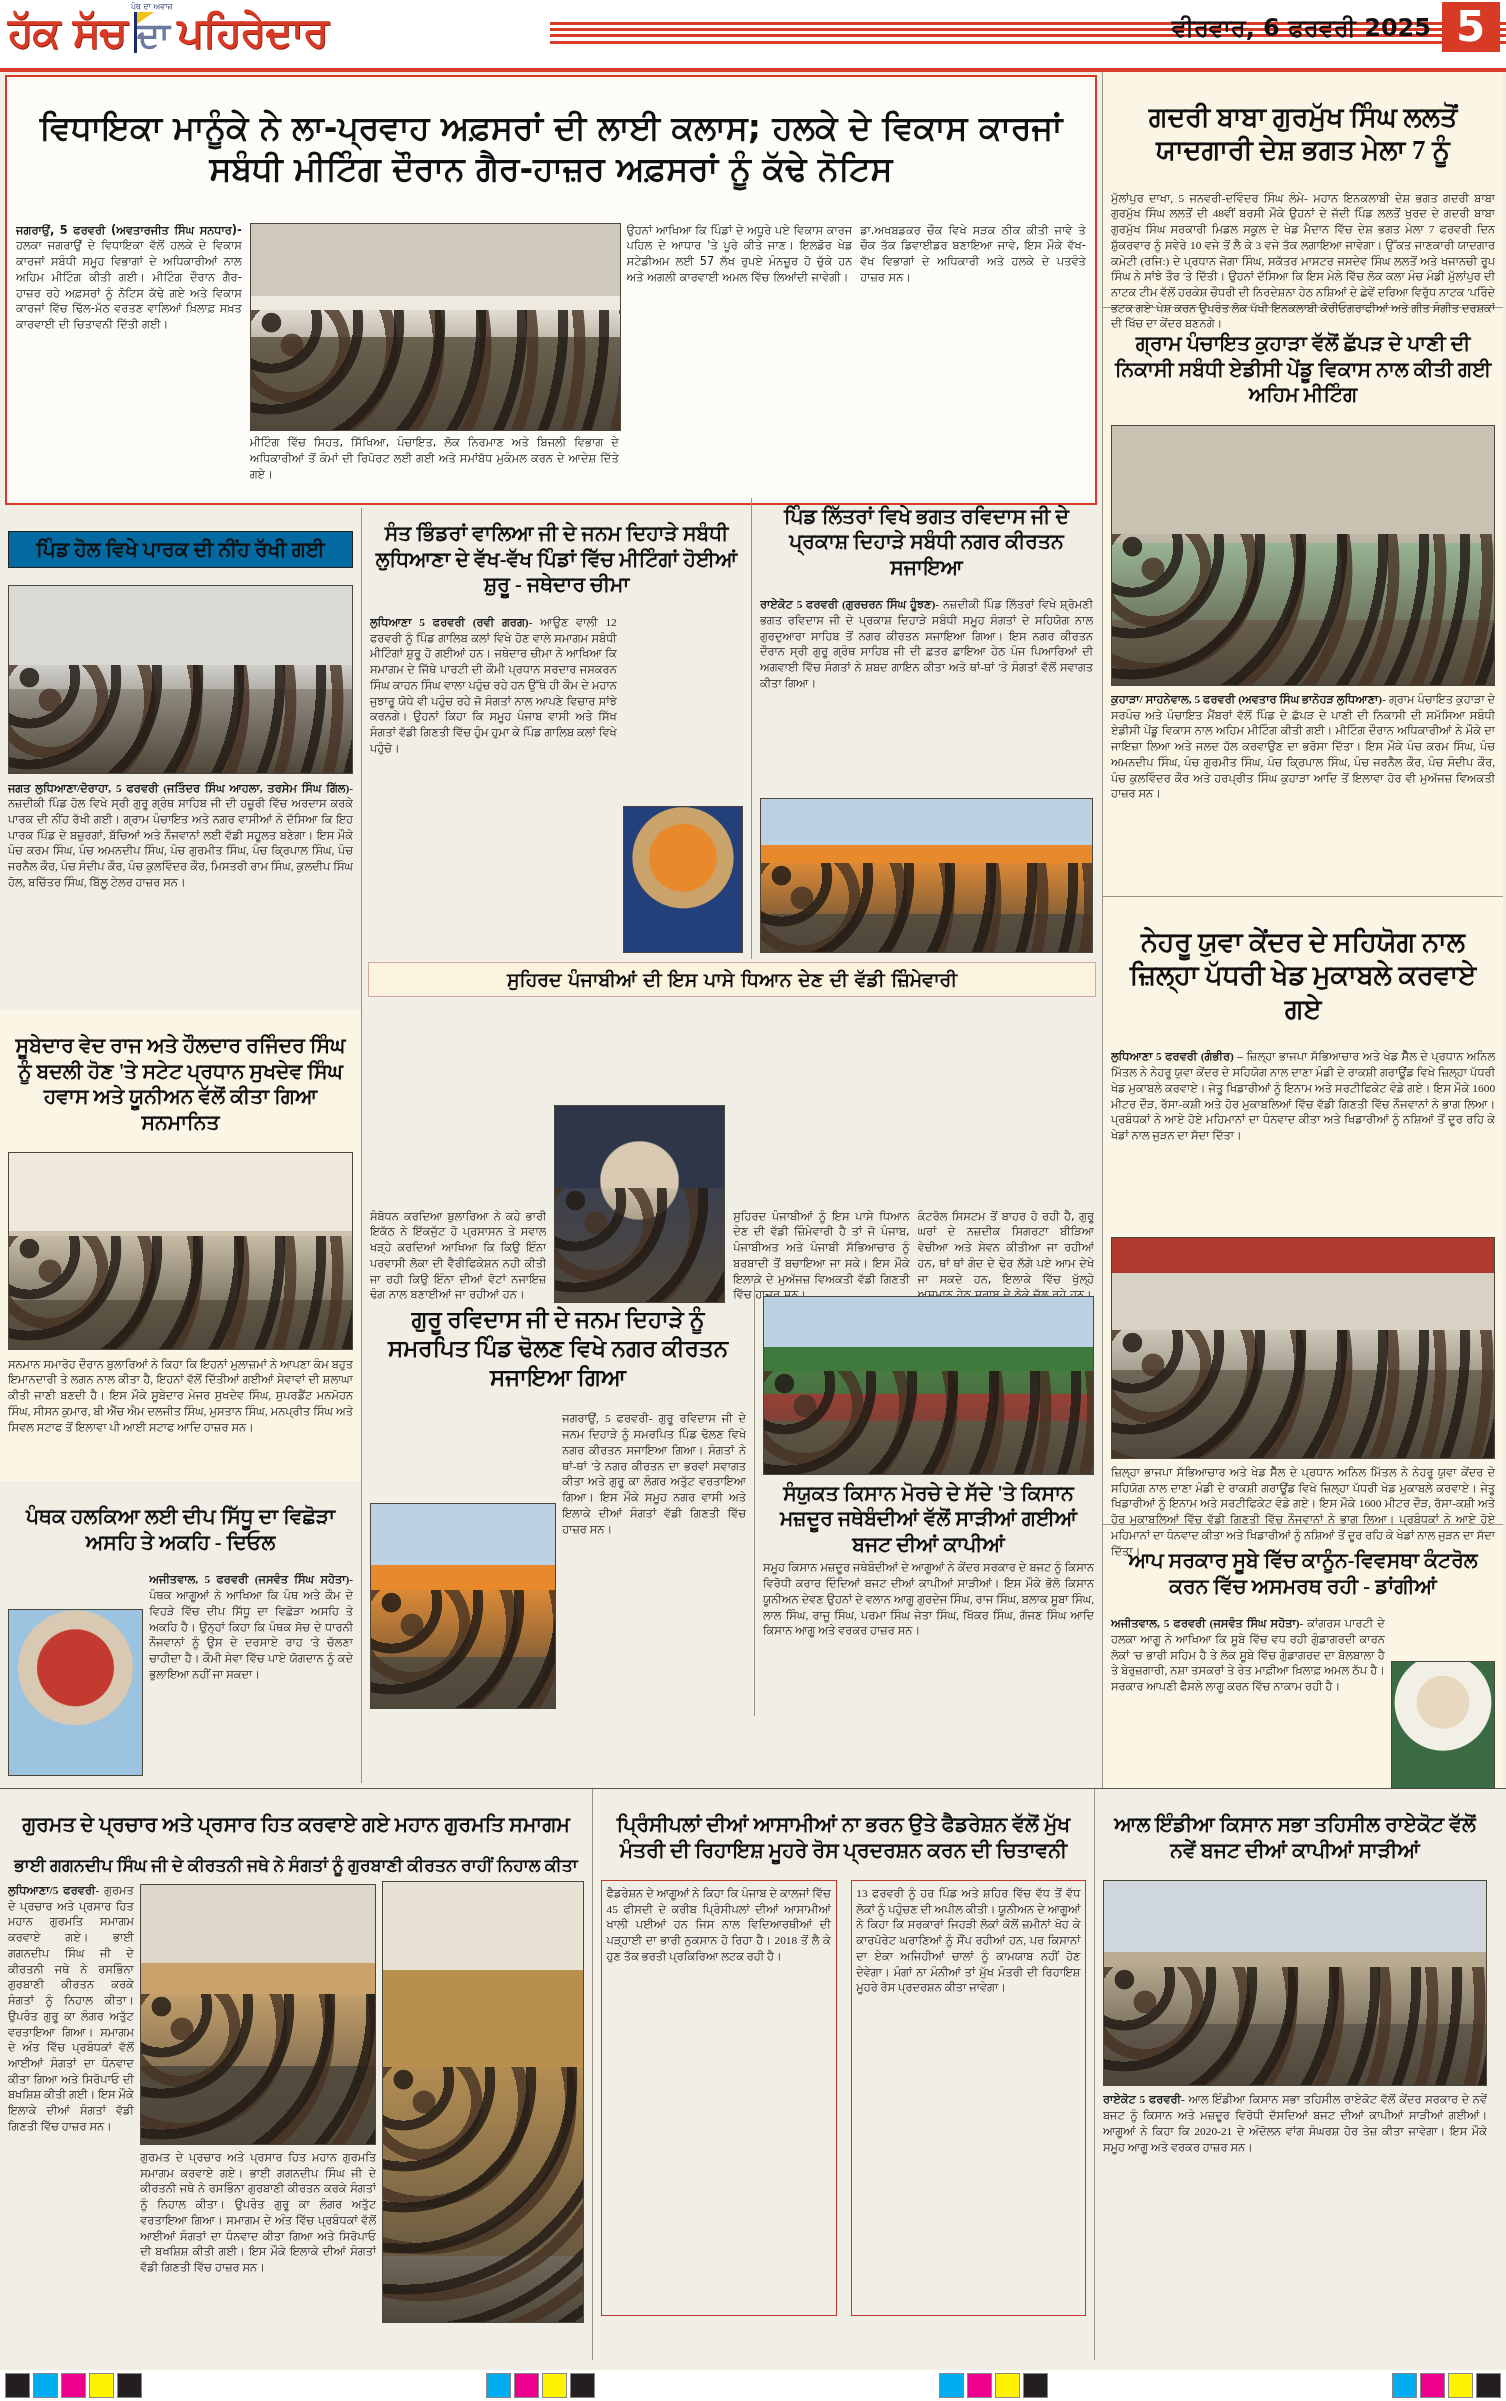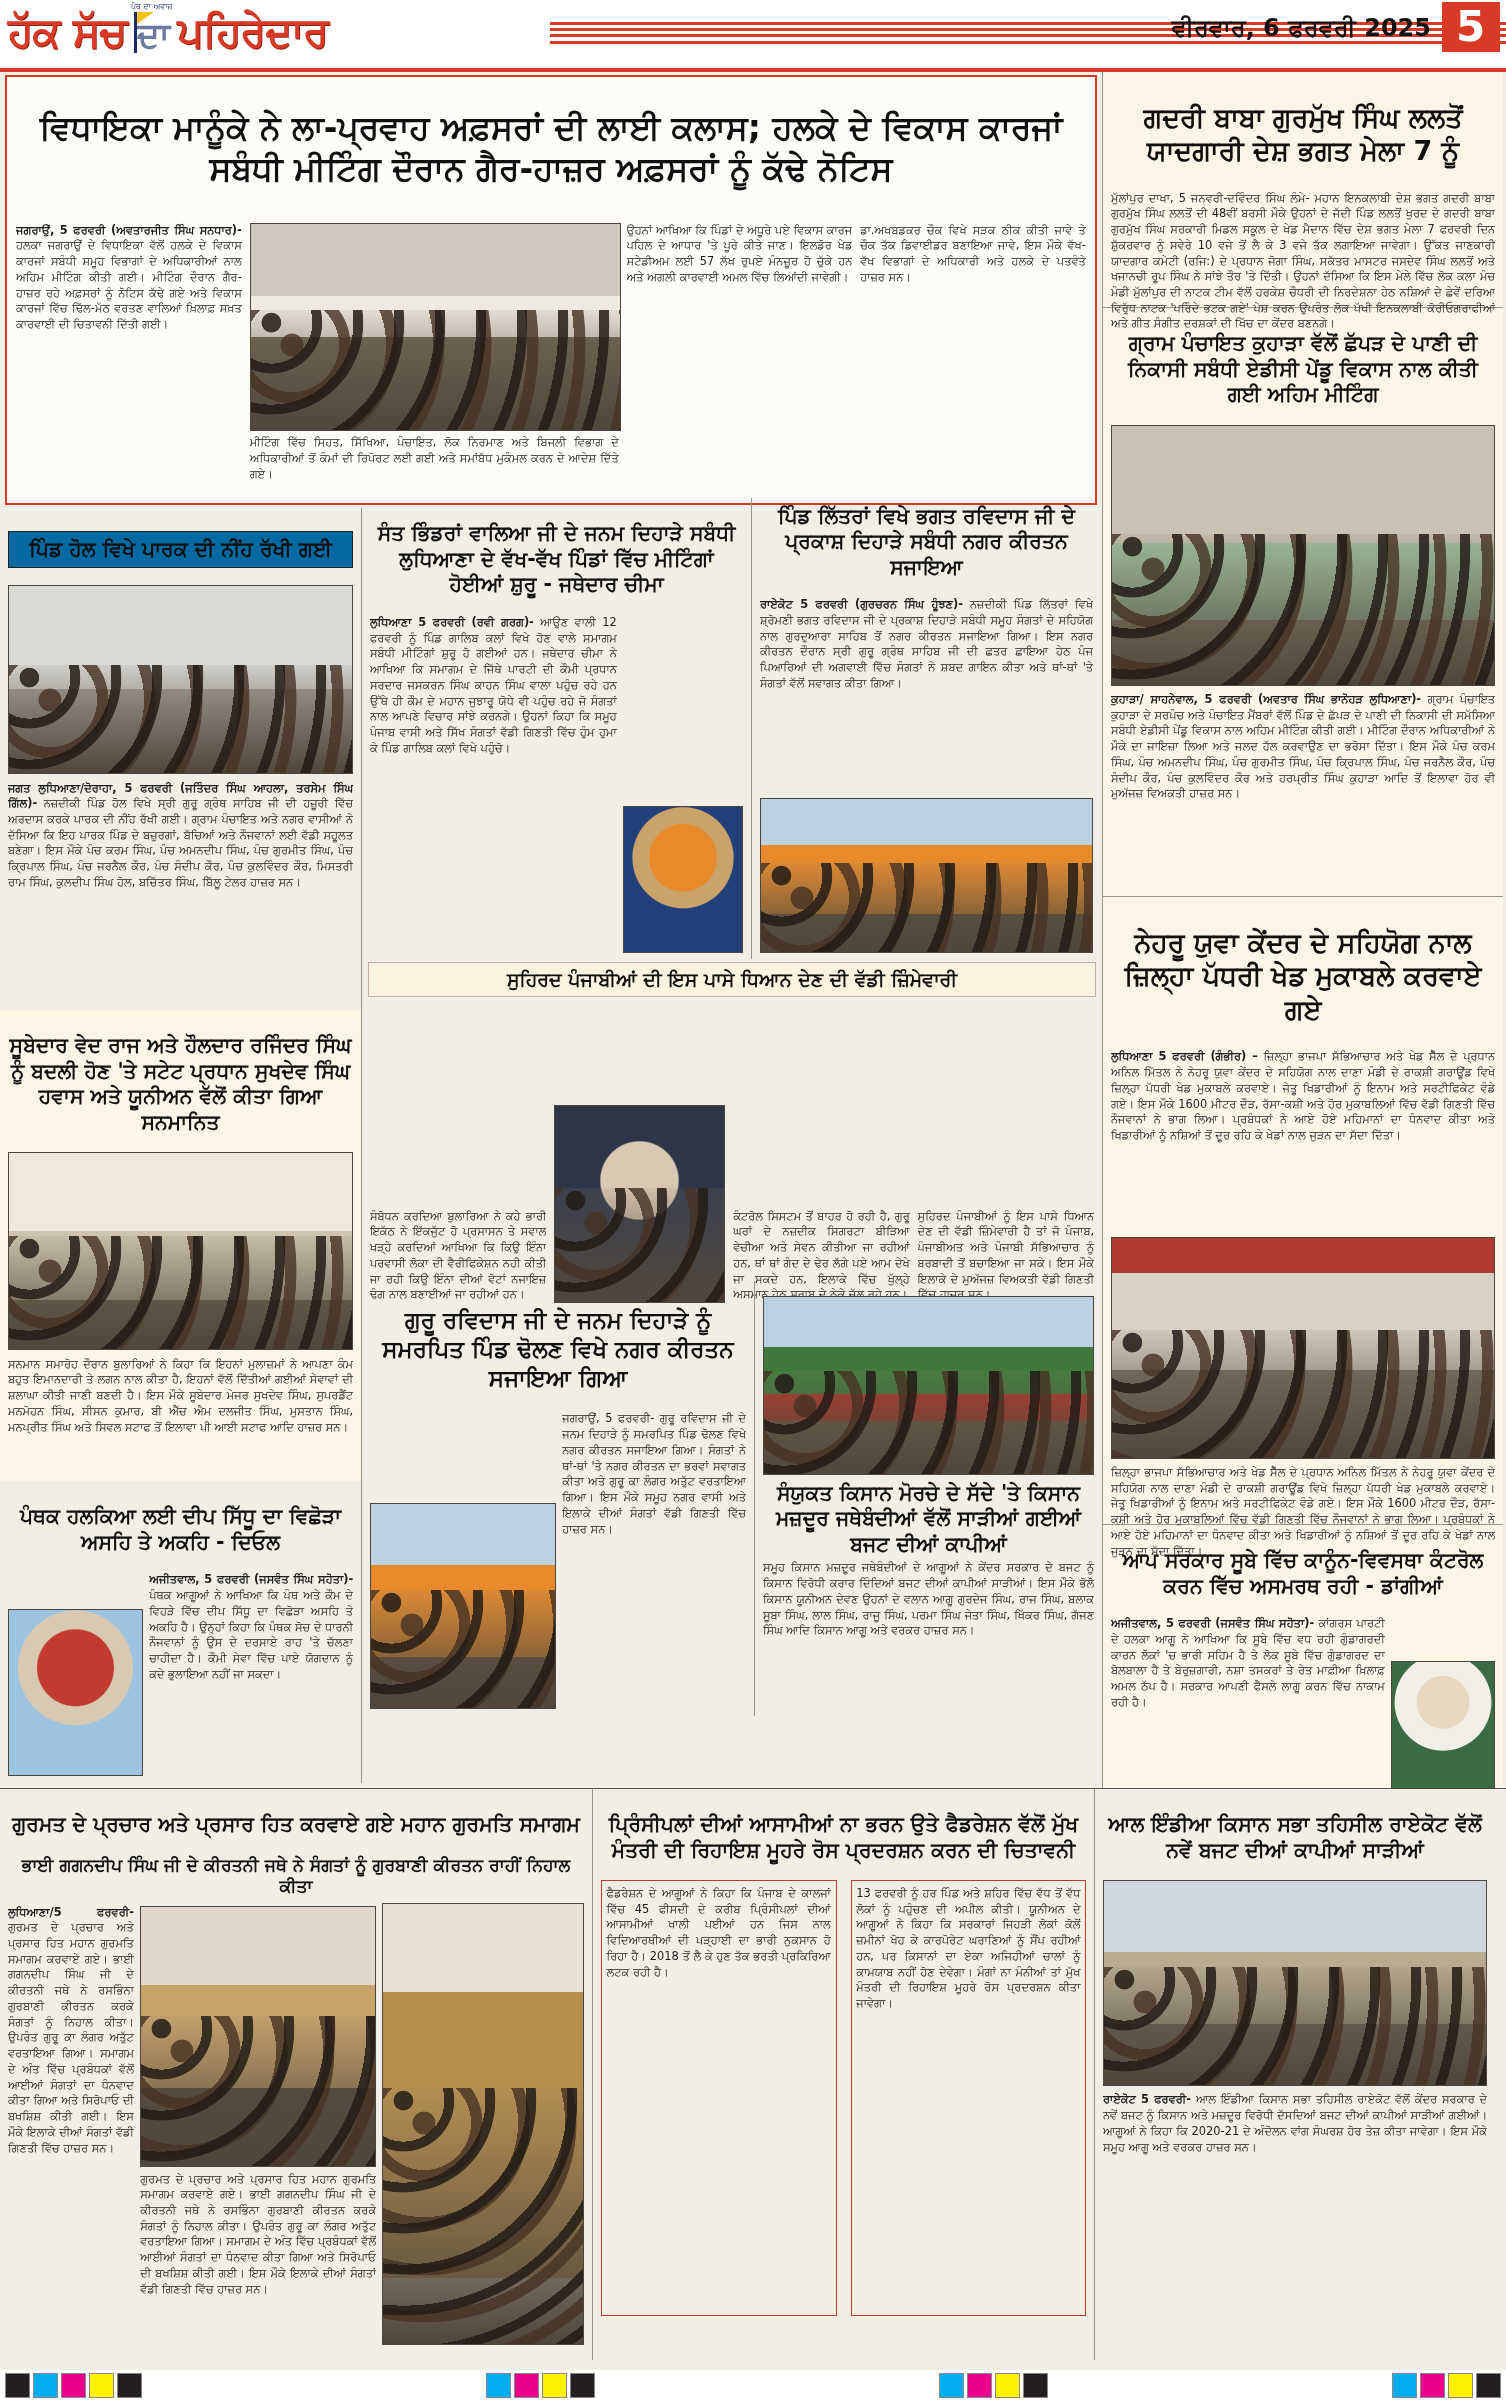--- a/index.html
+++ b/index.html
@@ -21,21 +21,21 @@
           font-size:42px;font-weight:bold;display:flex;align-items:center;justify-content:center;}
   .mast-bottomrule{position:absolute;left:0;right:0;bottom:0;height:3.9px;background:#d93a26;}
   
   .row{display:flex;align-items:flex-end;}
   .headline{font-weight:bold;color:#101010;text-align:center;line-height:1.25;}
   .hbox{background:#0369a1;border:1.6px solid #222;padding:4.7px 6.3px;text-align:center;}
   .body-txt{font-size:11.4px;line-height:1.38;color:#1c1c1c;text-align:justify;overflow:hidden;}
   .dateline{font-weight:bold;}
   .cream{background:#fbf5e6;}
   .sep-r{border-right:0.8px solid #9a9484;}
-  .pad{padding:6.3px 7.9px;}
+  .pad{padding:6.3px 7.9px;font-family:Liberation Serif, serif;}
   
   .photo{position:relative;border:0.8px solid #4a463c;overflow:hidden;background:#b9b2a0;}
   .crowd::after{content:"";position:absolute;left:0;right:0;bottom:0;height:58%;
     background:
       repeating-radial-gradient(circle at 20.4px 12.6px, rgba(35,28,22,.85) 0 9.4px, rgba(35,28,22,0) 10.2px 41px),
       repeating-radial-gradient(circle at 41px 35px, rgba(70,50,35,.8) 0 11px, rgba(70,50,35,0) 11.8px 47px),
       linear-gradient(#8d857322,#4f473a);}
   .ph-meeting{background:linear-gradient(#cfc9bd 0 35%,#efeae0 35% 55%,#6f6552 55%);}
   .ph-building{background:linear-gradient(#c9c2b2 0 45%,#9fc3a0 45% 75%,#8a7f68 75%);}
   .ph-fog{background:linear-gradient(#d9d9d6 0 55%,#a8a49a 55%);}
@@ -183,22 +183,22 @@
               </div>
               <div class="photo crowd ph-saffron" style="height:153px;margin-top:4.7px"></div>
             </section>
           </div>
 
           <section>
             <div class="banner-sub">ਸੁਹਿਰਦ ਪੰਜਾਬੀਆਂ ਦੀ ਇਸ ਪਾਸੇ ਧਿਆਨ ਦੇਣ ਦੀ ਵੱਡੀ ਜ਼ਿੰਮੇਵਾਰੀ</div>
             <div class="row" style="gap:7.9px;padding:4.7px 7.9px;height:308px;box-sizing:border-box">
               <div class="body-txt" style="flex:1">ਸੰਬੋਧਨ ਕਰਦਿਆ ਬੁਲਾਰਿਆ ਨੇ ਕਹੇ ਭਾਰੀ ਇਕੱਠ ਨੇ ਇੱਕਜੁੱਟ ਹੋ ਪ੍ਰਸਾਸਨ ਤੇ ਸਵਾਲ ਖੜ੍ਹੇ ਕਰਦਿਆਂ ਆਖਿਆ ਕਿ ਕਿਉ ਇੰਨਾ ਪਰਵਾਸੀ ਲੋਕਾ ਦੀ ਵੈਰੀਫਿਕੇਸ਼ਨ ਨਹੀ ਕੀਤੀ ਜਾ ਰਹੀ ਕਿਉ ਇੰਨਾ ਦੀਆਂ ਵੋਟਾਂ ਨਜਾਇਜ਼ ਢੰਗ ਨਾਲ ਬਣਾਈਆਂ ਜਾ ਰਹੀਆਂ ਹਨ।</div>
               <div class="photo ph-oldman crowd" style="width:169px;height:196px;flex:none"></div>
+              <div class="body-txt" style="flex:1">ਸੁਹਿਰਦ ਪੰਜਾਬੀਆਂ ਨੂੰ ਇਸ ਪਾਸੇ ਧਿਆਨ ਦੇਣ ਦੀ ਵੱਡੀ ਜ਼ਿੰਮੇਵਾਰੀ ਹੈ ਤਾਂ ਜੋ ਪੰਜਾਬ, ਪੰਜਾਬੀਅਤ ਅਤੇ ਪੰਜਾਬੀ ਸੱਭਿਆਚਾਰ ਨੂੰ ਬਰਬਾਦੀ ਤੋਂ ਬਚਾਇਆ ਜਾ ਸਕੇ। ਇਸ ਮੌਕੇ ਇਲਾਕੇ ਦੇ ਮੁਅੱਜਜ਼ ਵਿਅਕਤੀ ਵੱਡੀ ਗਿਣਤੀ ਵਿੱਚ ਹਾਜ਼ਰ ਸਨ।</div>
               <div class="body-txt" style="flex:1">ਕੰਟਰੋਲ ਸਿਸਟਮ ਤੋਂ ਬਾਹਰ ਹੋ ਰਹੀ ਹੈ, ਗੁਰੂ ਘਰਾਂ ਦੇ ਨਜ਼ਦੀਕ ਸਿਗਰਟਾ ਬੀੜਿਆ ਵੇਚੀਆ ਅਤੇ ਸੇਵਨ ਕੀਤੀਆ ਜਾ ਰਹੀਆਂ ਹਨ, ਥਾਂ ਥਾਂ ਗੰਦ ਦੇ ਢੇਰ ਲੱਗੇ ਪਏ ਆਮ ਦੇਖੇ ਜਾ ਸਕਦੇ ਹਨ, ਇਲਾਕੇ ਵਿੱਚ ਖੁੱਲ੍ਹੇ ਅਸਮਾਨ ਹੇਠ ਸ਼ਰਾਬ ਦੇ ਠੇਕੇ ਚੱਲ ਰਹੇ ਹਨ।</div>
-              <div class="body-txt" style="flex:1">ਸੁਹਿਰਦ ਪੰਜਾਬੀਆਂ ਨੂੰ ਇਸ ਪਾਸੇ ਧਿਆਨ ਦੇਣ ਦੀ ਵੱਡੀ ਜ਼ਿੰਮੇਵਾਰੀ ਹੈ ਤਾਂ ਜੋ ਪੰਜਾਬ, ਪੰਜਾਬੀਅਤ ਅਤੇ ਪੰਜਾਬੀ ਸੱਭਿਆਚਾਰ ਨੂੰ ਬਰਬਾਦੀ ਤੋਂ ਬਚਾਇਆ ਜਾ ਸਕੇ। ਇਸ ਮੌਕੇ ਇਲਾਕੇ ਦੇ ਮੁਅੱਜਜ਼ ਵਿਅਕਤੀ ਵੱਡੀ ਗਿਣਤੀ ਵਿੱਚ ਹਾਜ਼ਰ ਸਨ।</div>
             </div>
           </section>
 
           <div class="row" style="height:408px">
             <section class="art pad sep-r" style="width:393px">
               <h2 class="headline h-md">ਗੁਰੂ ਰਵਿਦਾਸ ਜੀ ਦੇ ਜਨਮ ਦਿਹਾੜੇ ਨੂੰ ਸਮਰਪਿਤ ਪਿੰਡ ਢੋਲਣ ਵਿਖੇ ਨਗਰ ਕੀਰਤਨ ਸਜਾਇਆ ਗਿਆ</h2>
               <div class="row" style="gap:6.3px;margin-top:6.3px">
                 <div class="photo crowd ph-saffron" style="width:184px;height:204px;flex:none"></div>
                 <div class="body-txt" style="height:298px">ਜਗਰਾਉਂ, 5 ਫਰਵਰੀ- ਗੁਰੂ ਰਵਿਦਾਸ ਜੀ ਦੇ ਜਨਮ ਦਿਹਾੜੇ ਨੂੰ ਸਮਰਪਿਤ ਪਿੰਡ ਢੋਲਣ ਵਿਖੇ ਨਗਰ ਕੀਰਤਨ ਸਜਾਇਆ ਗਿਆ। ਸੰਗਤਾਂ ਨੇ ਥਾਂ-ਥਾਂ 'ਤੇ ਨਗਰ ਕੀਰਤਨ ਦਾ ਭਰਵਾਂ ਸਵਾਗਤ ਕੀਤਾ ਅਤੇ ਗੁਰੂ ਕਾ ਲੰਗਰ ਅਤੁੱਟ ਵਰਤਾਇਆ ਗਿਆ। ਇਸ ਮੌਕੇ ਸਮੂਹ ਨਗਰ ਵਾਸੀ ਅਤੇ ਇਲਾਕੇ ਦੀਆਂ ਸੰਗਤਾਂ ਵੱਡੀ ਗਿਣਤੀ ਵਿੱਚ ਹਾਜ਼ਰ ਸਨ।</div>
               </div>

